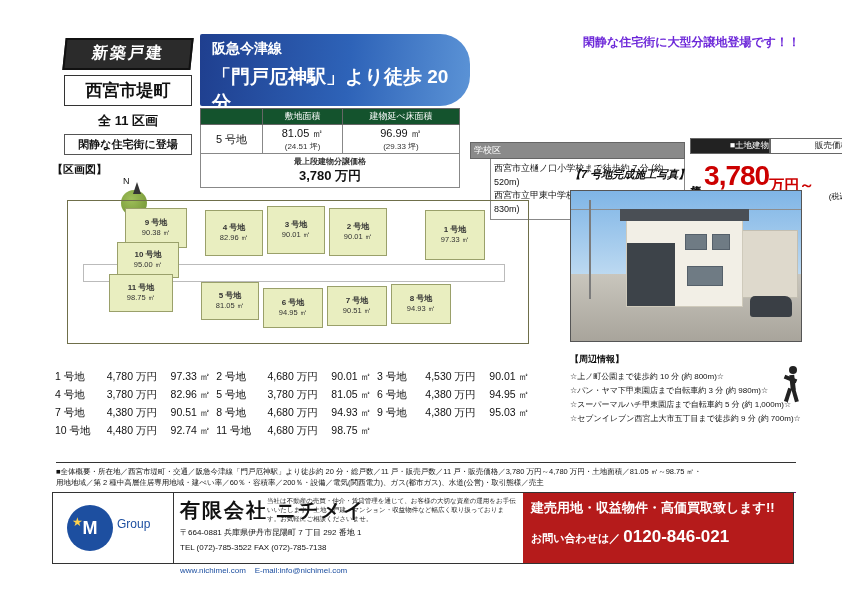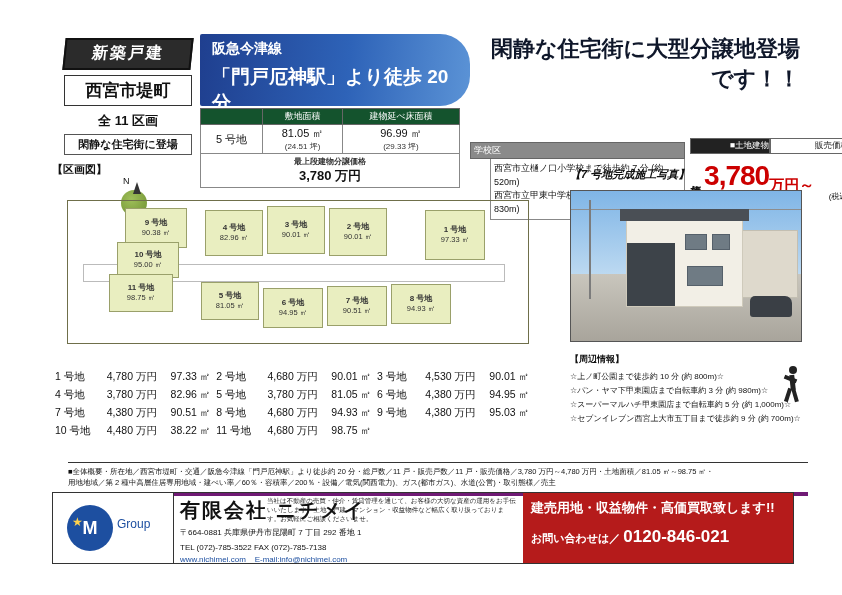--- a/index.html
+++ b/index.html
@@ -37,21 +37,21 @@
     position:absolute;left:150px;top:4px;width:270px;height:72px;
     background:linear-gradient(95deg,#1f3f8f 0%,#2e63b8 55%,#5b93d6 100%);
     color:#fff;border-radius:2px 30px 30px 2px;
     padding:6px 10px 0 12px;box-sizing:border-box;
   }
   .blueband .l1{font-size:14px;font-weight:bold;}
   .blueband .l2{font-size:19px;font-weight:bold;margin-top:6px;letter-spacing:0px;}
 
   .headline{
     position:absolute;right:0;top:4px;width:330px;text-align:right;
-    font-size:22px;font-weight:bold;color:#0f172a;font-family:Liberation Mono, monospace;
+    font-size:12px;font-weight:bold;color:#6d28d9;font-family:Liberation Mono, monospace;
   }
 
   
   .spec{position:absolute;left:150px;top:78px;width:260px;}
   .spec table{border-collapse:collapse;width:100%;font-size:9px;}
   .spec th{background:#14532d;color:#fff;font-size:9px;font-weight:normal;border:1px solid #666;padding:1px 2px;}
   .spec td{border:1px solid #888;text-align:center;padding:1px 2px;font-size:11px;}
   .spec td .sub{font-size:8px;color:#333;display:block;}
   .spec .pricerow td{font-size:13px;font-weight:bold;padding:2px;}
 
@@ -119,35 +119,35 @@
 
   
   .pricelist{position:absolute;left:52px;top:368px;width:480px;font-size:10.5px;}
   .pricelist table{border-collapse:collapse;width:100%;}
   .pricelist td{padding:2px 3px;white-space:nowrap;}
   .pricelist td.no{width:48px;}
   .pricelist td.pr{width:62px;text-align:right;}
   .pricelist td.ar{width:58px;text-align:right;}
 
   
-  .fineprint{position:absolute;left:68px;top:462px;width:740px;font-size:7.5px;line-height:1.5;
-    border-top:1px solid #333;border-bottom:4px solid #701a75;padding:3px 0;}
+  .fineprint{position:absolute;left:56px;top:462px;width:740px;font-size:7.5px;line-height:1.5;
+    border-top:1px solid #333;border-bottom:1px solid #701a75;padding:3px 0;}
 
   
   .footer{position:absolute;left:52px;top:492px;width:740px;height:70px;border:1px solid #333;display:flex;}
   .fl{width:120px;border-right:1px solid #333;position:relative;background:#fff;}
   .logo{position:absolute;left:14px;top:12px;width:46px;height:46px;border-radius:50%;
     background:#1d4fa0;display:flex;align-items:center;justify-content:center;color:#fff;font-size:18px;font-weight:bold;}
   .logo .star{position:absolute;left:5px;top:10px;color:#ffd24d;font-size:12px;}
   .logotext{position:absolute;left:64px;top:24px;font-size:12px;font-weight:normal;color:#1d4fa0;}
   .fm{flex:1;padding:4px 6px;position:relative;}
   .fm .cname{font-size:20px;font-weight:bold;letter-spacing:2px;}
   .fm .csub{font-size:8px;margin-top:2px;}
   .fm .caddr{font-size:8px;margin-top:3px;line-height:1.5;}
-  .fm .curl{font-size:8px;color:#1d4fa0;margin-top:1px;}
+  .fm .curl{font-size:8px;color:#1d4fa0;margin-top:12px;}
   .fm .lic{position:absolute;right:6px;top:4px;width:250px;font-size:6.5px;line-height:1.35;color:#222;}
   .fr{width:270px;background:#b51b1b;color:#fff;padding:6px 8px;box-sizing:border-box;}
   .fr .l1{font-size:13px;font-weight:bold;}
   .fr .l2{font-size:11px;font-weight:bold;margin-top:10px;}
   .fr .tel{font-size:17px;font-weight:bold;}
 </style>
 </head>
 <body>
 
 <div class="page">
@@ -343,21 +343,21 @@
         <td class="no">8 号地</td>
         <td class="pr">4,680 万円</td>
         <td class="ar">94.93 ㎡</td>
         <td class="no">9 号地</td>
         <td class="pr">4,380 万円</td>
         <td class="ar">95.03 ㎡</td>
       </tr>
       <tr>
         <td class="no">10 号地</td>
         <td class="pr">4,480 万円</td>
-        <td class="ar">38.22 ㎡</td>
+        <td class="ar">92.74 ㎡</td>
         <td class="no">11 号地</td>
         <td class="pr">4,680 万円</td>
         <td class="ar">98.75 ㎡</td>
         <td class="no"></td>
         <td class="pr"></td>
         <td class="ar"></td>
       </tr>
     </tbody>
       </table>
   </div>

